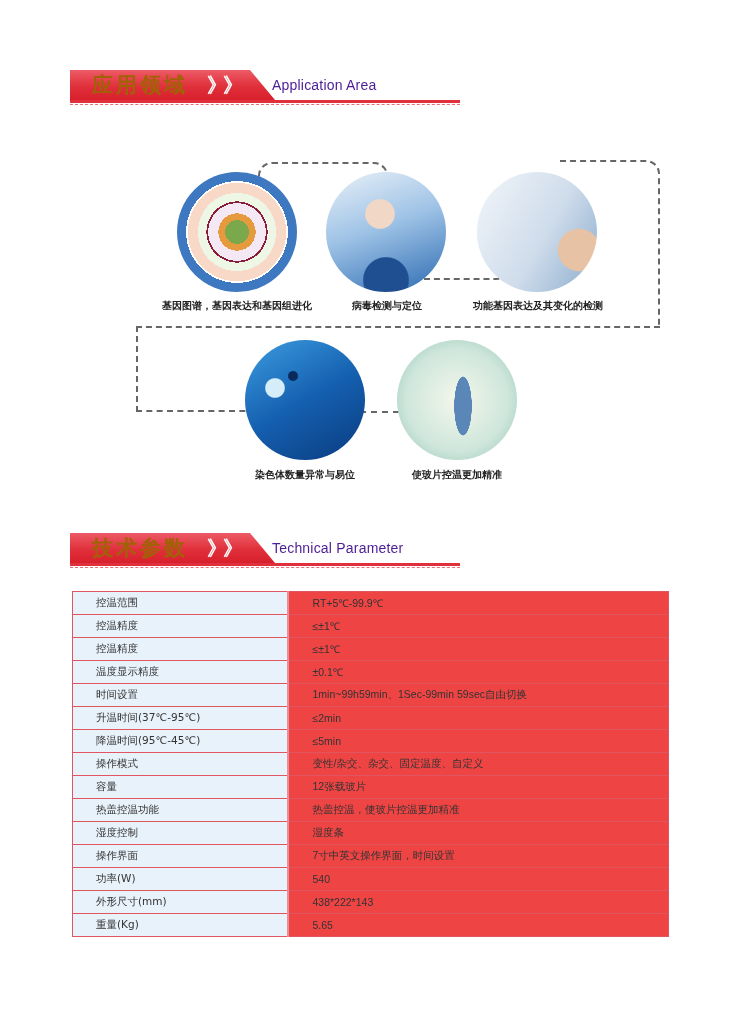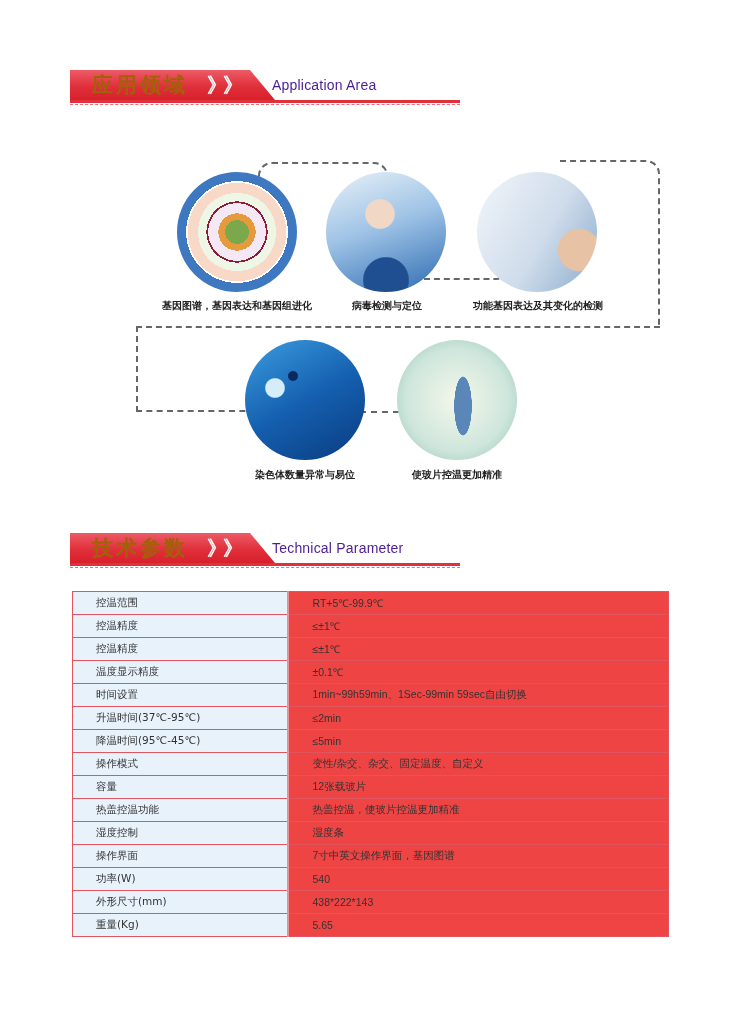--- a/index.html
+++ b/index.html
@@ -153,21 +153,21 @@
     <tr>
         <td class="k">热盖控温功能</td>
         <td class="v">热盖控温，使玻片控温更加精准</td>
       </tr>
     <tr>
         <td class="k">湿度控制</td>
         <td class="v">湿度条</td>
       </tr>
     <tr>
         <td class="k">操作界面</td>
-        <td class="v">7寸中英文操作界面，基因图谱</td>
+        <td class="v">7寸中英文操作界面，时间设置</td>
       </tr>
     <tr>
         <td class="k">功率(W)</td>
         <td class="v">540</td>
       </tr>
     <tr>
         <td class="k">外形尺寸(mm)</td>
         <td class="v">438*222*143</td>
       </tr>
     <tr>

